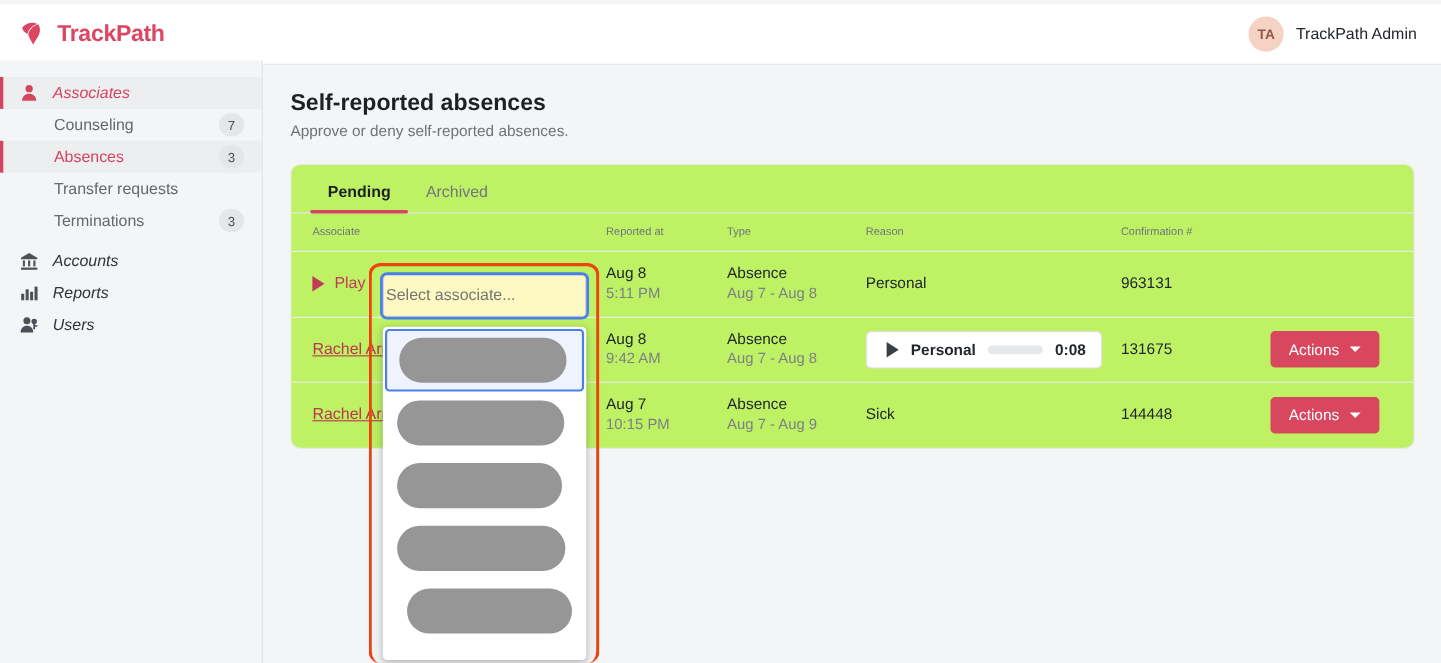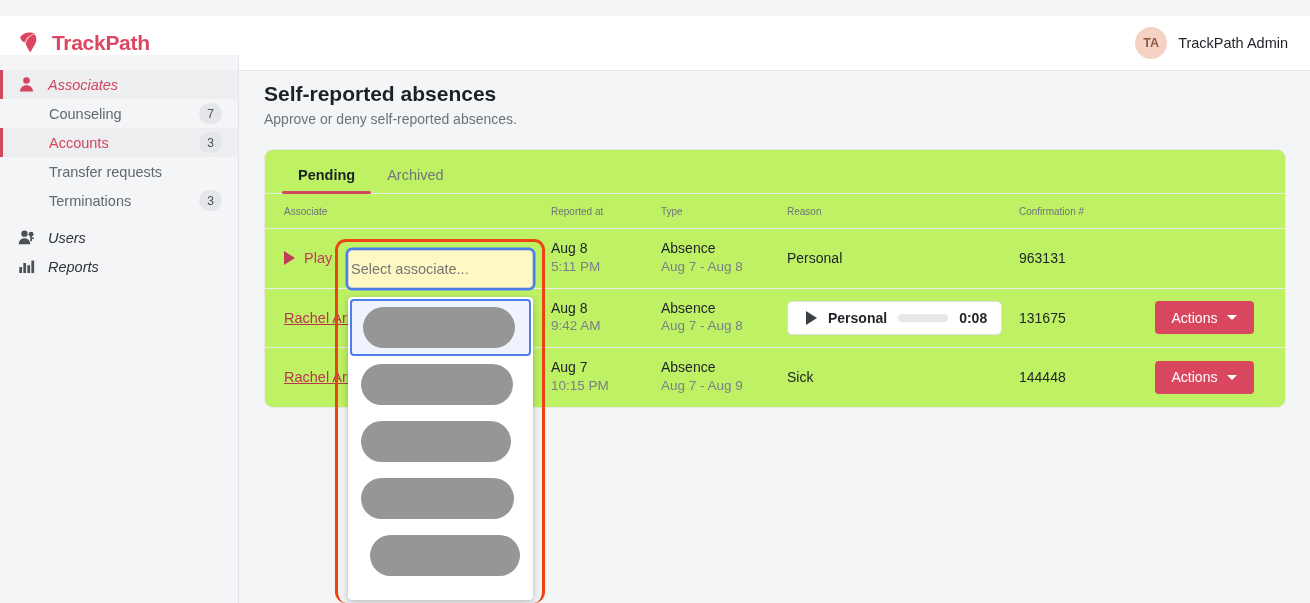--- a/index.html
+++ b/index.html
@@ -6,21 +6,21 @@
   html, body {
     width: 1310px; height: 603px;
     font-family: "Liberation Sans", sans-serif;
     background: #f4f5f6;
     overflow: hidden;
     -webkit-font-smoothing: antialiased;
   }
 
   
   .topbar {
-    position: absolute; top: 16px; left: 0; width: 1310px; height: 55px;
+    position: absolute; top: 4px; left: 0; width: 1310px; height: 55px;
     background: #ffffff;
     border-bottom: 1px solid #e3e5e8;
     display: flex; align-items: center; justify-content: space-between;
   }
   .brand { display: flex; align-items: center; gap: 9px; padding-left: 17px; }
   .brand-mark { width: 26px; height: 26px; display: block; }
   .brand-name {
     font-size: 21px; font-weight: bold; color: #dd4662;
     letter-spacing: -0.3px;
   }
@@ -200,55 +200,65 @@
     </svg>
     <span class="nav-label">Associates</span>
   </div>
 
   <div class="nav-item sub">
     <span class="nav-label">Counseling</span>
     <span class="badge">7</span>
   </div>
 
   <div class="nav-item sub active">
-    <span class="nav-label">Accounts</span>
+    <span class="nav-label">Absences</span>
     <span class="badge">3</span>
   </div>
 
   <div class="nav-item sub">
     <span class="nav-label">Transfer requests</span>
   </div>
 
   <div class="nav-item sub">
     <span class="nav-label">Terminations</span>
     <span class="badge">3</span>
   </div>
 
   <div class="nav-gap"></div>
 
+  <div class="nav-item root">
+    <svg class="nav-icon" viewBox="0 0 16 16">
+      <path d="M8 1 L15 5 L15 6.2 L1 6.2 L1 5 Z" fill="#4c5158"></path>
+      <rect x="2.6" y="7.3" width="1.8" height="5.1" fill="#4c5158"></rect>
+      <rect x="7.1" y="7.3" width="1.8" height="5.1" fill="#4c5158"></rect>
+      <rect x="11.6" y="7.3" width="1.8" height="5.1" fill="#4c5158"></rect>
+      <rect x="1" y="13.4" width="14" height="1.9" fill="#4c5158"></rect>
+    </svg>
+    <span class="nav-label">Accounts</span>
+  </div>
+
+  <div class="nav-item root">
+    <svg class="nav-icon" viewBox="0 0 16 16">
+      <rect x="1.2" y="8.5" width="2.6" height="5.6" fill="#4c5158"></rect>
+      <rect x="5.0" y="4.7" width="2.6" height="9.4" fill="#4c5158"></rect>
+      <rect x="8.8" y="6.8" width="2.6" height="7.3" fill="#4c5158"></rect>
+      <rect x="12.6" y="2.4" width="2.6" height="11.7" fill="#4c5158"></rect>
+    </svg>
+    <span class="nav-label">Reports</span>
+  </div>
 
   <div class="nav-item root">
     <svg class="nav-icon" viewBox="0 0 16 16">
       <circle cx="6.1" cy="4.4" r="3.0" fill="#4c5158"></circle>
       <path d="M0.7 14.4 C0.7 10.8 3.1 8.7 6.1 8.7 C9.1 8.7 11.5 10.8 11.5 14.4 Z" fill="#4c5158"></path>
       <circle cx="12.3" cy="5.0" r="2.3" fill="#4c5158"></circle>
       <rect x="11.5" y="6.6" width="1.6" height="5.0" fill="#4c5158"></rect>
       <rect x="13.1" y="8.0" width="1.9" height="1.4" fill="#4c5158"></rect>
     </svg>
     <span class="nav-label">Users</span>
-  </div>
-
-  <div class="nav-item root">
-    <svg class="nav-icon" viewBox="0 0 16 16">
-      <rect x="1.2" y="8.5" width="2.6" height="5.6" fill="#4c5158"></rect>
-      <rect x="5.0" y="4.7" width="2.6" height="9.4" fill="#4c5158"></rect>
-      <rect x="8.8" y="6.8" width="2.6" height="7.3" fill="#4c5158"></rect>
-      <rect x="12.6" y="2.4" width="2.6" height="11.7" fill="#4c5158"></rect>
-    </svg>
-    <span class="nav-label">Reports</span>
   </div>
 </nav>
 
 <div class="main">
   <h1 class="page-title">Self-reported absences</h1>
   <p class="page-sub">Approve or deny self-reported absences.</p>
 
   <div class="card">
     <div class="tabs">
       <div class="tab active">Pending</div>

